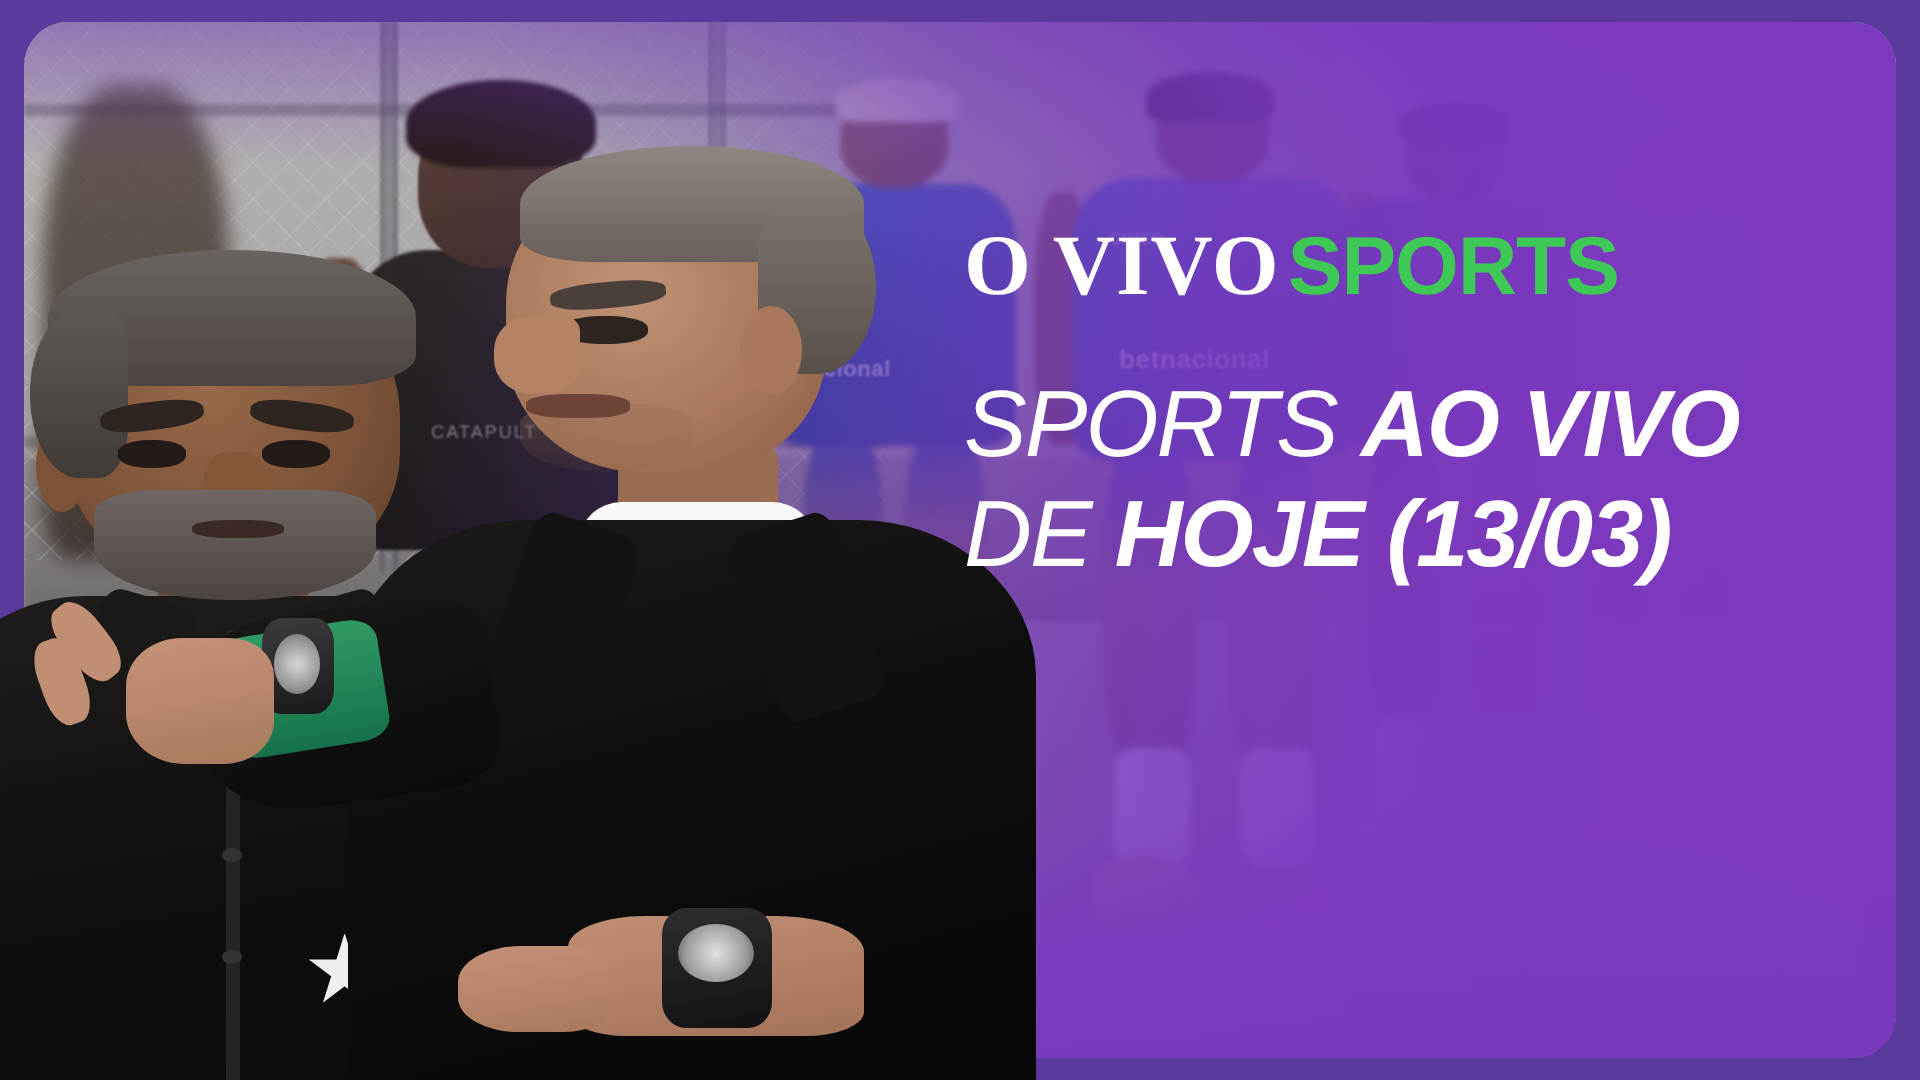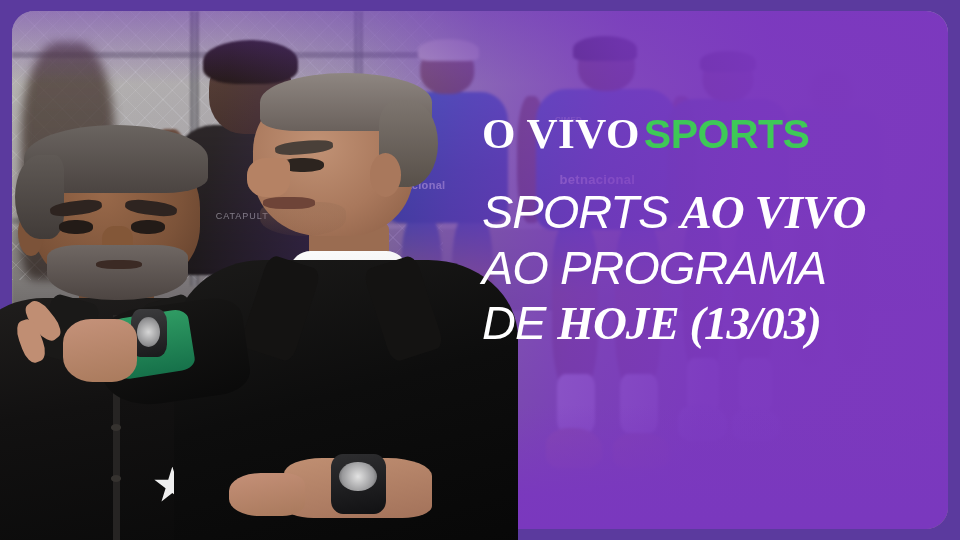--- a/index.html
+++ b/index.html
@@ -343,21 +343,21 @@
     position:absolute;left:482px;top:188px;
     line-height:1.0;white-space:nowrap;
   }
   .hl-line{
     font-family:"Liberation Sans",sans-serif;
     font-style:italic;color:#ffffff;
     font-size:47px;letter-spacing:-1px;
     margin-bottom:8px;
   }
   .hl-reg{font-weight:400;}
-  .hl-bold{font-weight:700;font-family:Liberation Serif, serif;}
+  .hl-bold{font-weight:700;}
 </style>
 </head>
 <body>
 
 <div class="stage">
 
   <div class="frame-border"></div>
 
   <div class="photo-plate">
 
@@ -499,18 +499,17 @@
   </div>
 
   <div class="text-layer">
 
     <div class="logo">
       <span class="lg-main">O VIVO</span><span class="lg-sports">SPORTS</span>
     </div>
 
     <div class="headline">
       <div class="hl-line"><span class="hl-reg">SPORTS </span><span class="hl-bold">AO VIVO</span></div>
-      <div class="hl-line"><span class="hl-reg">AO PROGRAMA</span></div>
       <div class="hl-line"><span class="hl-reg">DE </span><span class="hl-bold">HOJE (13/03)</span></div>
     </div>
 
   </div>
 </div>
 
 </body></html>

